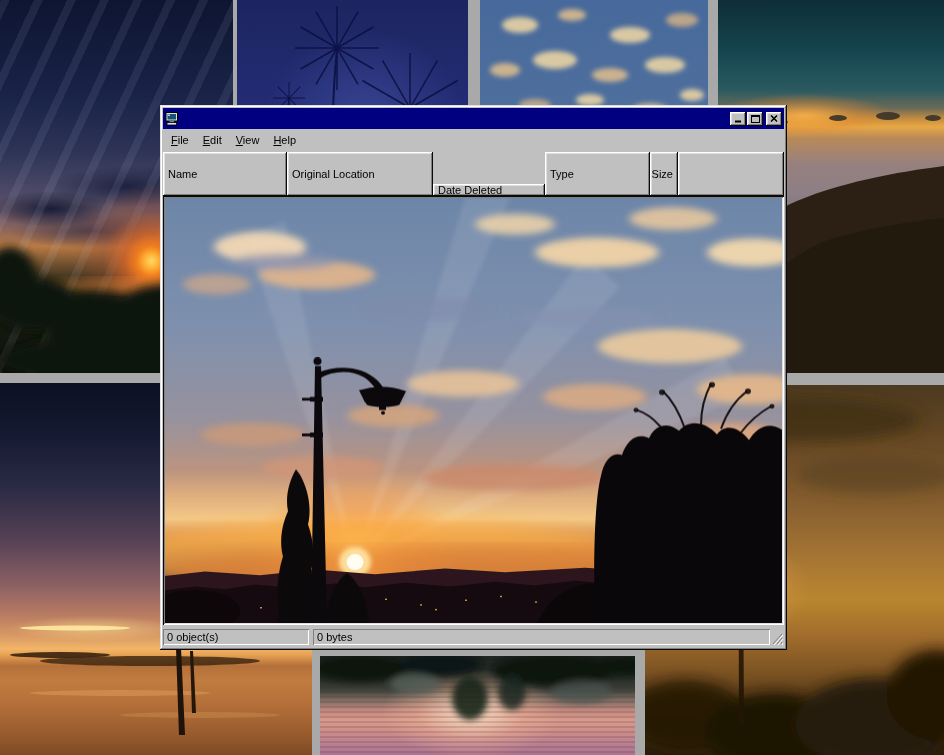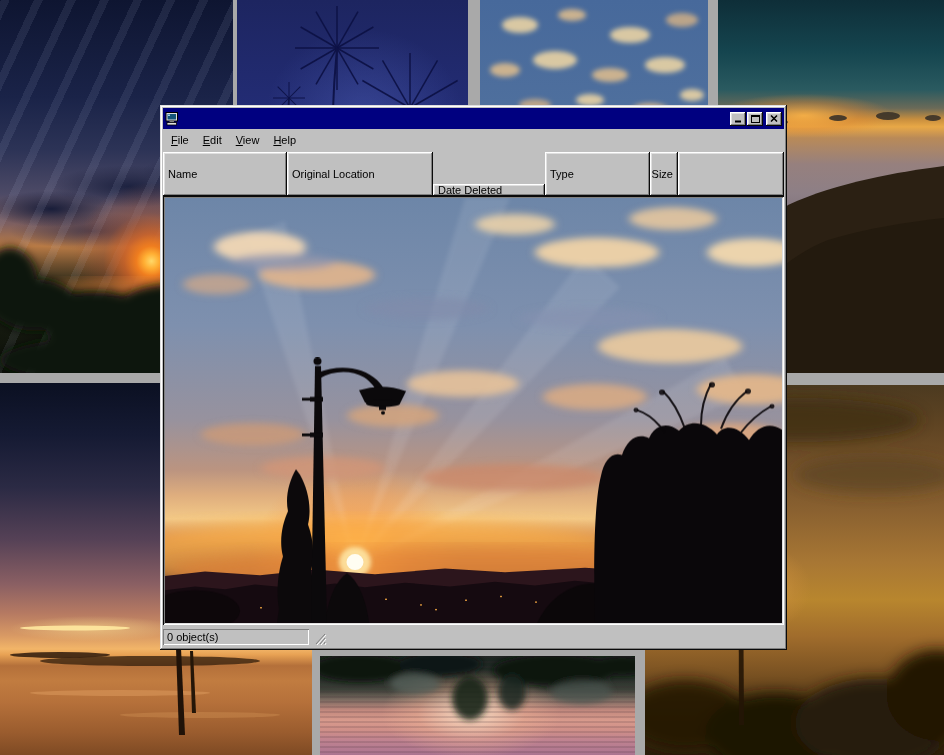--- a/index.html
+++ b/index.html
@@ -407,20 +407,21 @@
                 <circle cx="607" cy="222" r="2.5"></circle>
                 <circle cx="471" cy="226" r="2.5"></circle>
             </g>
           </g>
         </svg>
       </div>
     </div>
 
     <div class="statusbar">
       <div class="spanel objects">0 object(s)</div>
+      <div class="spanel bytes">0 bytes</div>
       <div class="grip">
         <svg width="13" height="14" viewBox="0 0 13 14">
           <path d="M11,3 L2,13" stroke="#808080" fill="none"></path>
             <path d="M12,4 L3,14" stroke="#ffffff" fill="none"></path>
           <path d="M11,7 L6,13" stroke="#808080" fill="none"></path>
             <path d="M12,8 L7,14" stroke="#ffffff" fill="none"></path>
           <path d="M11,11 L10,13" stroke="#808080" fill="none"></path>
             <path d="M12,12 L11,14" stroke="#ffffff" fill="none"></path>
         </svg>
       </div>

